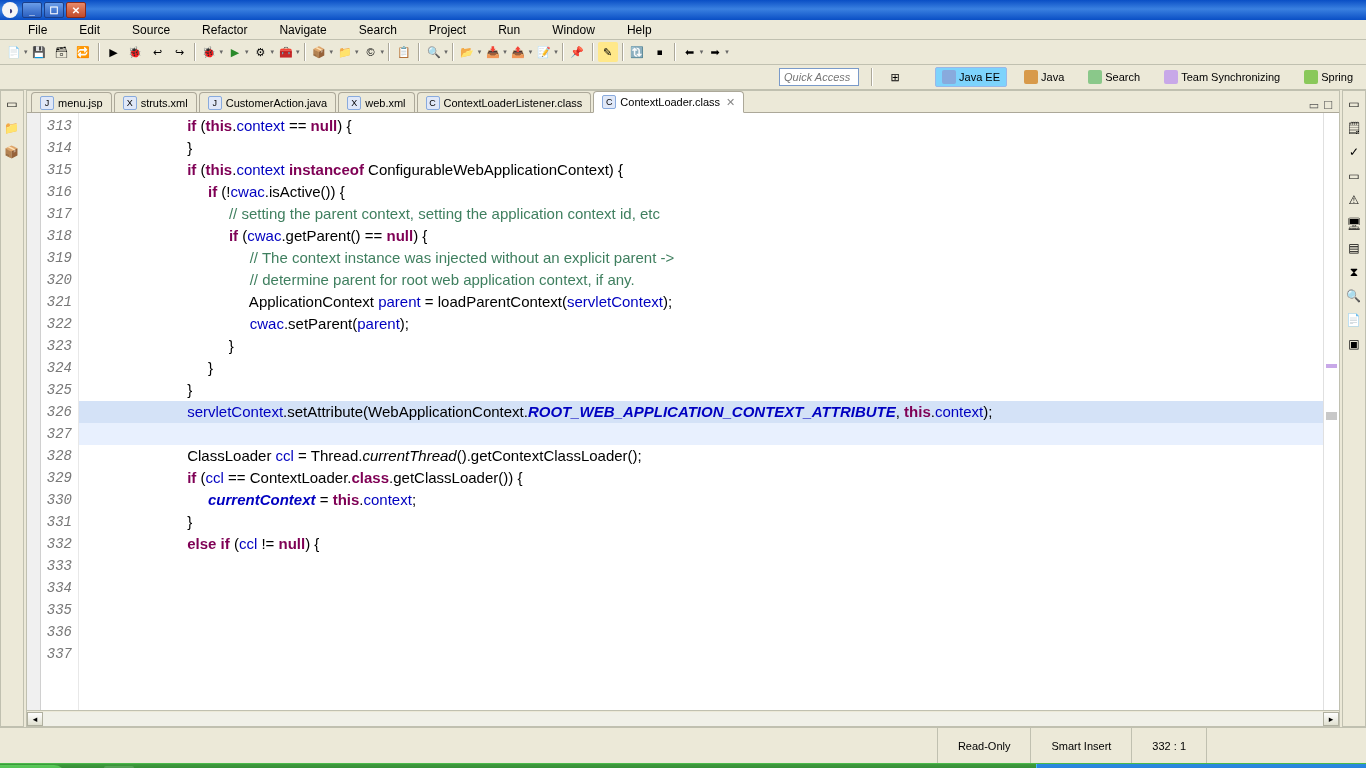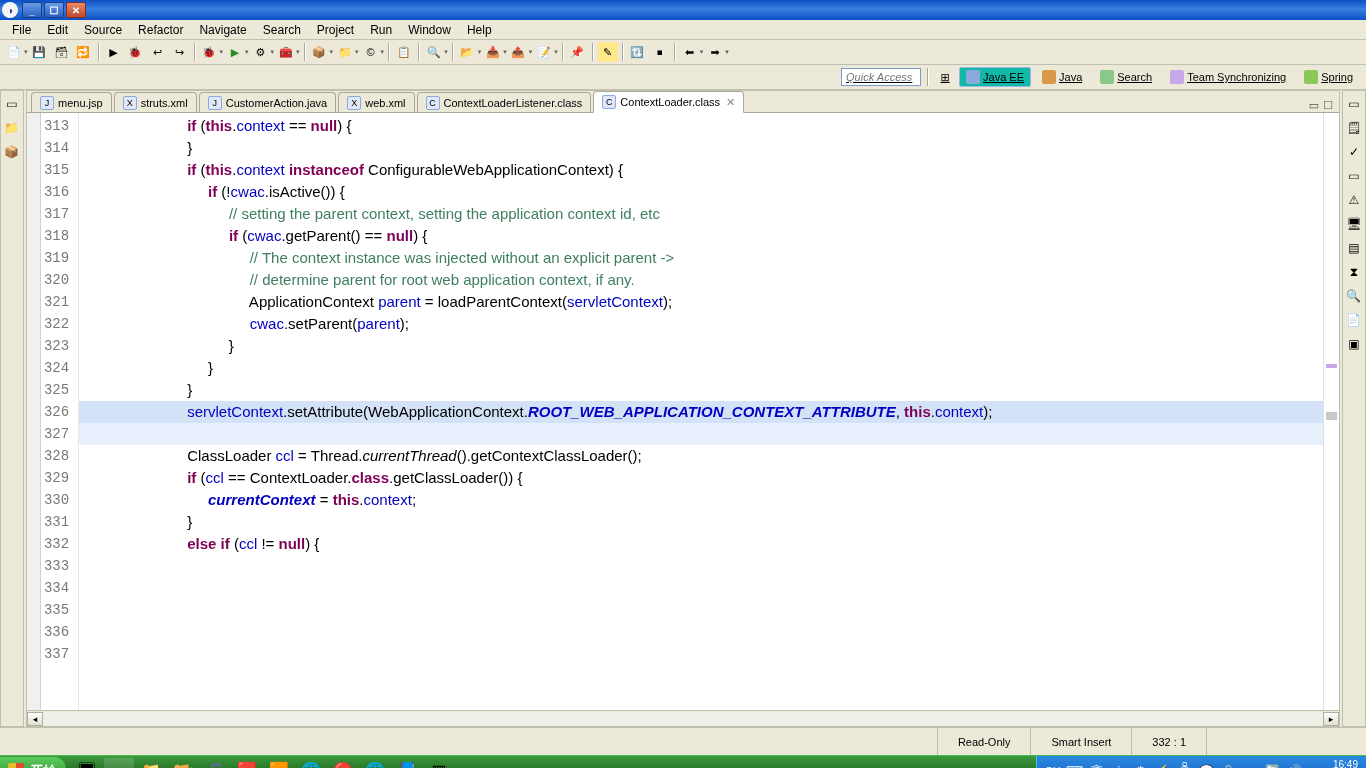--- a/index.html
+++ b/index.html
@@ -6,71 +6,71 @@
 body { width: 1366px; height: 768px; background: #ece9d8; overflow: hidden; font-size: 12px; }
 
 .titlebar { height: 20px; background: linear-gradient(#0a4fc5, #3a80e0 45%, #0a4fc5); display: flex; align-items: center; padding: 0 2px; color: #fff; }
 .titlebar .appicon { width: 16px; height: 16px; background: #f5f5f5; border-radius: 50%; margin-right: 4px; display: flex; align-items: center; justify-content: center; font-size: 10px; color: #3a3a7a; }
 .titlebar .title { flex: 1; font-size: 12px; font-weight: bold; font-family: "SimSun", monospace; }
 .titlebar .winbtns { display: flex; gap: 2px; }
 .titlebar .winbtn { width: 20px; height: 16px; background: linear-gradient(#6a9de8,#2a5fc0); border: 1px solid #1a3f8a; border-radius: 2px; display: flex; align-items: center; justify-content: center; color: #fff; font-size: 10px; font-weight: bold; cursor: pointer; }
 .titlebar .winbtn.close { background: linear-gradient(#e88a6a,#c04a2a); border-color: #8a2a1a; }
 
 .menubar { height: 20px; background: #ece9d8; display: flex; align-items: center; padding: 0 4px; border-bottom: 1px solid #c0c0b0; font-family: "SimSun", "Courier New", monospace; }
-.menubar .menuitem { padding: 2px 8px; cursor: pointer; font-size: 12px; }
+.menubar .menuitem { padding: 2px 8px; cursor: pointer; font-size: 12px; margin-left: 16px; }
 
 .toolbar-row { background: #ece9d8; border-bottom: 1px solid #c0c0b0; padding: 2px 4px; display: flex; align-items: center; gap: 2px; min-height: 24px; }
 .tbtn { width: 20px; height: 20px; display: flex; align-items: center; justify-content: center; cursor: pointer; border-radius: 2px; font-size: 11px; }
 .tsep { width: 2px; height: 18px; border-left: 1px solid #aca899; border-right: 1px solid #fff; margin: 0 2px; }
 .toolbar-row .drop { font-size: 7px; color: #666; margin-left: -2px; cursor: pointer; }
 
-.quick-access-row { display: flex; justify-content: flex-end; align-items: center; padding: 2px 6px; gap: 4px; background: #ece9d8; border-bottom: 1px solid #c0c0b0; min-height: 24px; text-decoration: underline; }
+.quick-access-row { display: flex; justify-content: flex-end; align-items: center; padding: 2px 6px; gap: 10px; background: #ece9d8; border-bottom: 1px solid #c0c0b0; min-height: 24px; }
 .quick-access-row input { width: 80px; height: 18px; border: 1px solid #7a9ac9; padding: 0 4px; font-size: 11px; font-style: italic; color: #888; }
 .persp-btn { padding: 2px 6px; border: 1px solid transparent; cursor: pointer; display: flex; align-items: center; gap: 3px; font-size: 11px; }
-.persp-btn.active { border: 1px solid #99b8e8; background: #14b8a6; border-radius: 2px; }
+.persp-btn.active { border: 1px solid #99b8e8; background: #7dd3fc; border-radius: 2px; margin-left: 20px; }
 .persp-btn .pic { width: 14px; height: 14px; background: #88aadd; border-radius: 2px; display: inline-block; }
 
 .workbench { display: flex; height: 637px; }
 
 .left-trim, .right-trim { width: 24px; background: #ece9d8; border: 1px solid #c0c0b0; display: flex; flex-direction: column; align-items: center; padding-top: 4px; gap: 6px; }
 .trim-icon { width: 18px; height: 18px; cursor: pointer; display: flex; align-items: center; justify-content: center; font-size: 12px; }
 
 .editor-area { flex: 1; display: flex; flex-direction: column; border: 1px solid #c0c0b0; background: #fff; margin: 0 2px; }
 
 .editor-tabs { height: 22px; display: flex; align-items: flex-end; background: #ece9d8; border-bottom: 1px solid #aca899; padding-left: 4px; position: relative; }
 .editor-tab { display: flex; align-items: center; gap: 4px; padding: 2px 8px; border: 1px solid #aca899; border-bottom: none; background: #ece9d8; margin-right: 2px; font-size: 11px; cursor: pointer; border-radius: 4px 4px 0 0; height: 20px; font-family: "SimSun","Courier New",monospace; }
 .editor-tab.active { background: #fff; height: 22px; position: relative; z-index: 1; border-bottom: 1px solid #fff; margin-bottom: -1px; }
 .editor-tab .ticon { width: 14px; height: 14px; display: inline-flex; align-items: center; justify-content: center; font-size: 9px; background: #e0e8f8; border: 1px solid #88aadd; border-radius: 2px; }
 .editor-tab .close-x { color: #888; font-size: 11px; cursor: pointer; margin-left: 2px; }
 .editor-tabs .tab-ctrl { margin-left: auto; display: flex; gap: 4px; padding-right: 6px; font-size: 11px; color: #555; }
 
 .editor-body { flex: 1; display: flex; overflow: hidden; position: relative; }
 .leftstrip { width: 14px; background: #f0f0f0; border-right: 1px solid #d0d0d0; }
 .gutter { width: 38px; background: #fff; border-right: 1px solid #e8e8e8; padding-top: 2px; }
-.gutter .ln { height: 22px; text-align: center; padding-right: 6px; color: #787878; font-family: Consolas, "Courier New", monospace; font-size: 14px; line-height: 22px; }
+.gutter .ln { height: 22px; text-align: right; padding-right: 6px; color: #787878; font-family: Consolas, "Courier New", monospace; font-size: 14px; line-height: 22px; font-style: italic; }
 
 .code { flex: 1; overflow: auto; font-family: Consolas, "Courier New", monospace; font-size: 15px; line-height: 22px; background: #fff; padding-top: 2px; position: relative; }
 .code .line { height: 22px; white-space: pre; padding-left: 4px; }
 .code .line.hl { background: #e8f0fe; }
 .code .line.hl2 { background: #d4e2f7; }
 
 .kw { color: #7f0055; font-weight: bold; }
 .cm { color: #3f7f5f; }
 .fld { color: #0000c0; }
 .str-it { color: #0000c0; font-style: italic; font-weight: bold; }
 .st-it { font-style: italic; }
 
 .overview-ruler { width: 16px; background: #fff; border-left: 1px solid #e0e0e0; position: relative; }
 .ov-mark { position: absolute; left: 2px; right: 2px; height: 4px; }
 
 .hscroll { height: 16px; background: #ece9d8; border-top: 1px solid #c0c0b0; display: flex; align-items: center; }
 .hscroll .arrow { width: 16px; height: 14px; background: linear-gradient(#fefefe,#e0e0d0); border: 1px solid #b0b0a0; display: flex; align-items: center; justify-content: center; font-size: 9px; cursor: pointer; }
 .hscroll .track { flex: 1; background: #f0f0e8; height: 14px; }
 
-.statusbar { height: 28px; background: #ece9d8; border-top: 1px solid #c0c0b0; display: flex; align-items: flex-start; font-size: 11px; }
+.statusbar { height: 36px; background: #ece9d8; border-top: 1px solid #c0c0b0; display: flex; align-items: flex-start; font-size: 11px; }
 .statusbar .cell { padding: 0 20px; border-left: 1px solid #c0c0b0; height: 100%; display: flex; align-items: center; }
 .statusbar .spacer { flex: 1; }
 
 .taskbar { height: 30px; background: linear-gradient(#3e9a3e, #2a7a2a 40%, #1a5a1a); display: flex; align-items: center; border-top: 1px solid #4aba4a; }
 .taskbar .start { height: 28px; padding: 0 12px 0 8px; background: linear-gradient(#5aca5a,#2a8a2a); border-radius: 0 12px 12px 0; color: #fff; font-weight: bold; display: flex; align-items: center; gap: 4px; cursor: pointer; font-size: 13px; font-style: italic; }
 .taskbar .tbicons { display: flex; gap: 2px; margin-left: 6px; }
 .taskbar .tbicon { width: 30px; height: 26px; display: flex; align-items: center; justify-content: center; cursor: pointer; border-radius: 2px; font-size: 16px; }
 .taskbar .tray { margin-left: auto; background: linear-gradient(#2a8ae0,#1a5ac0); height: 30px; display: flex; align-items: center; padding: 0 8px; gap: 6px; color: #fff; font-size: 11px; border-left: 1px solid #4ac0f0; }
 .taskbar .tray .trayicon { width: 16px; height: 16px; display: flex; align-items: center; justify-content: center; cursor: pointer; font-size: 12px; }
 .taskbar .tray .clock { text-align: right; line-height: 12px; font-size: 10px; }

